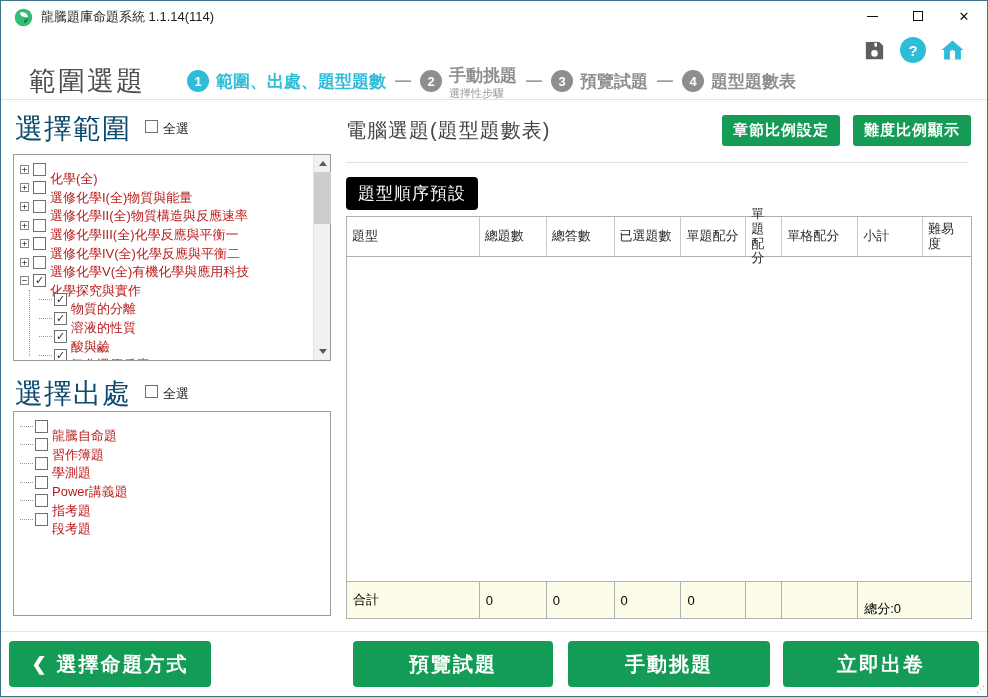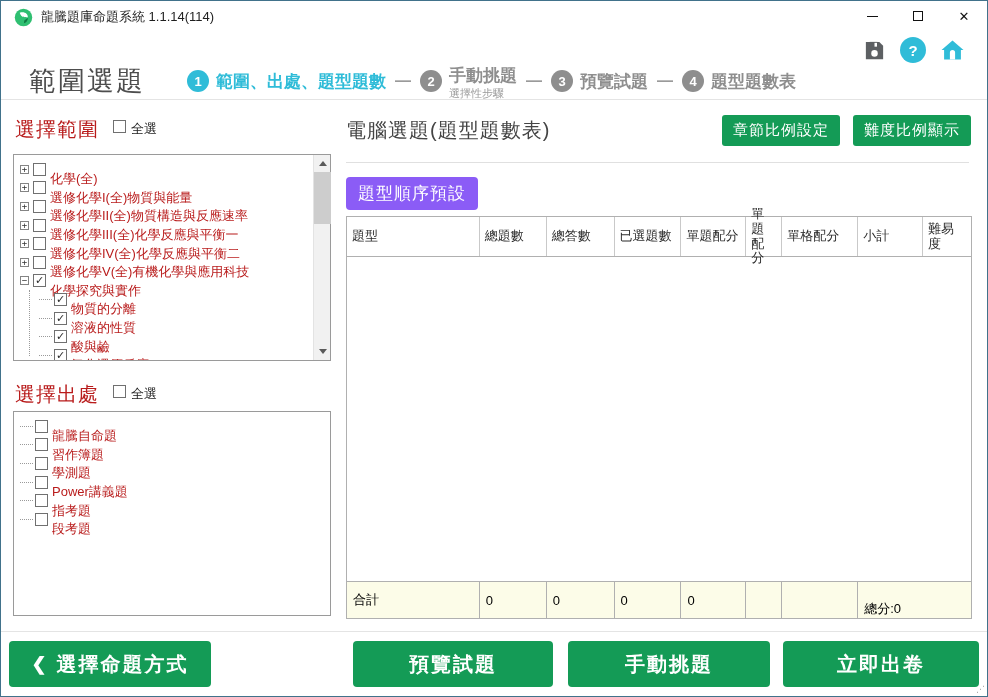--- a/index.html
+++ b/index.html
@@ -30,21 +30,21 @@
   .step.active .step-label { color:#2fbcd8; }
   .step.inactive .step-label { color:#8e8e8e; }
   .step-sub { font-size:11px; color:#9a9a9a; line-height:1.1; }
   .step-dash { margin:0 9px; color:#9a9a9a; font-size:16px; font-weight:bold; }
   .header-icons { position:absolute; right:22px; top:36px; display:flex; align-items:center; gap:14px; }
   .help-circle { width:26px; height:26px; border-radius:50%; background:#2fbcd8; color:#fff; font-size:15px; font-weight:bold; display:flex; align-items:center; justify-content:center; }
   .header-divider { position:absolute; top:98px; left:0; right:0; height:1px; background:#e4e4e4; }
 
   
   .section-title-row { position:absolute; display:flex; align-items:center; }
-  .section-title { font-size:20px; color:#b91c1c; letter-spacing:1px; }
+  .section-title { font-size:28px; color:#0c4a6e; letter-spacing:1px; }
   .selectall { display:flex; align-items:flex-start; margin-left:14px; }
   .cb { width:13px; height:13px; border:1px solid #707070; background:#fff; display:inline-flex; align-items:center; justify-content:center; flex:0 0 auto; }
   .cb.checked::after { content:"✓"; font-size:11px; color:#2b2b2b; line-height:1; }
   .selectall-label { font-size:13px; color:#222; margin-left:5px; }
 
   .listbox { position:absolute; left:12px; width:318px; background:#fff; border:1px solid #9a9a9a; }
   .tree-box { top:153px; height:207px; }
   .source-box { top:410px; height:205px; }
   .tree-inner { position:absolute; inset:0; padding:5px 0 0 6px; overflow:hidden; }
   .tree-row { display:flex; align-items:center; height:18.6px; white-space:nowrap; }
@@ -61,23 +61,23 @@
   .arrow-up { top:0; }
   .arrow-down { bottom:0; }
   .tri-up { width:0; height:0; border-left:4px solid transparent; border-right:4px solid transparent; border-bottom:5px solid #5a5a5a; }
   .tri-down { width:0; height:0; border-left:4px solid transparent; border-right:4px solid transparent; border-top:5px solid #5a5a5a; }
   .vthumb { position:absolute; left:0; top:17px; width:17px; height:52px; background:#cdcdcd; }
 
   
   .panel-header { position:absolute; left:345px; top:112px; width:625px; height:40px; }
   .panel-title { position:absolute; left:0; top:4px; font-size:20px; color:#444; letter-spacing:1px; }
   .ratio-btns { position:absolute; right:0; top:2px; display:flex; gap:13px; }
-  .btn-green-sm { background:#149b56; color:#fff; font-size:15px; font-weight:normal; border:none; border-radius:3px; height:31px; padding:0 11px; letter-spacing:1px; cursor:pointer; }
+  .btn-green-sm { background:#149b56; color:#fff; font-size:15px; font-weight:bold; border:none; border-radius:3px; height:31px; padding:0 11px; letter-spacing:1px; cursor:pointer; }
   .panel-divider { position:absolute; left:345px; right:18px; top:161px; height:1px; background:#e0e0e0; }
-  .preset-btn { position:absolute; left:345px; top:176px; height:33px; padding:0 12px; background:#8b5cf6; color:#fff; font-size:17px; letter-spacing:1px; border:none; border-radius:4px; cursor:default; }
+  .preset-btn { position:absolute; left:345px; top:176px; height:33px; padding:0 12px; background:#000000; color:#fff; font-size:17px; letter-spacing:1px; border:none; border-radius:4px; cursor:default; }
 
   
   .qtable { position:absolute; left:345px; top:215px; width:626px; height:403px; border:1px solid #b0b0b0; background:#fff; }
   .thead { display:flex; height:40px; border-bottom:1px solid #b0b0b0; }
   .th { border-right:1px solid #c9c9c9; display:flex; align-items:center; padding:2px 5px; font-size:13px; color:#2b2b2b; line-height:1.15; }
   .th:last-child { border-right:none; }
   .tbody-empty { height:324px; }
   .tfoot { display:flex; height:37px; background:#fcfce8; border-top:1px solid #b0b0b0; }
   .td { border-right:1px solid #b0b0b0; display:flex; align-items:center; padding:2px 6px; font-size:13px; color:#000; }
   .td:last-child { border-right:none;margin-top:17px; }

